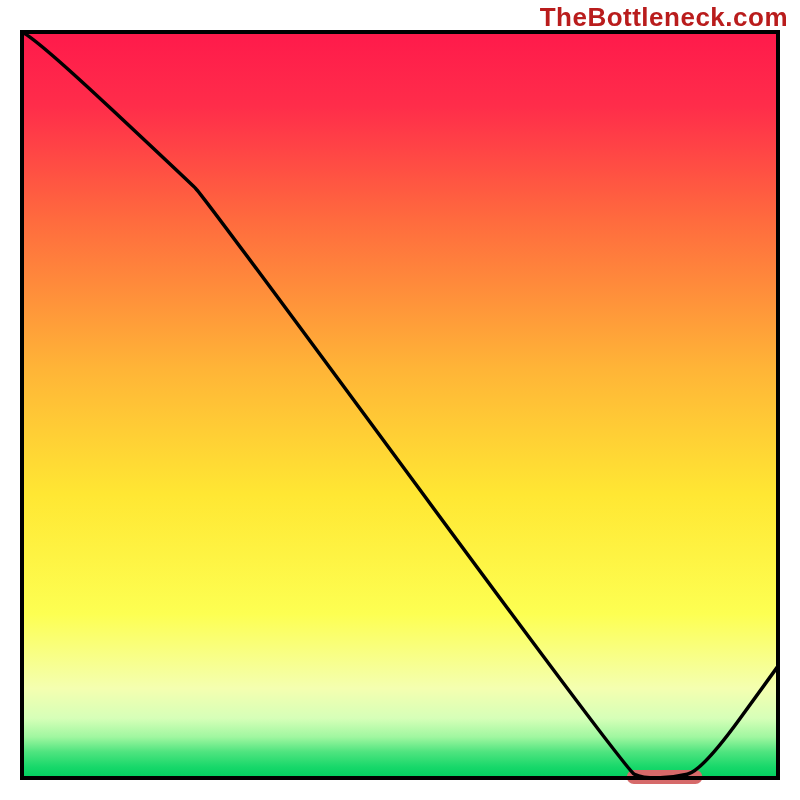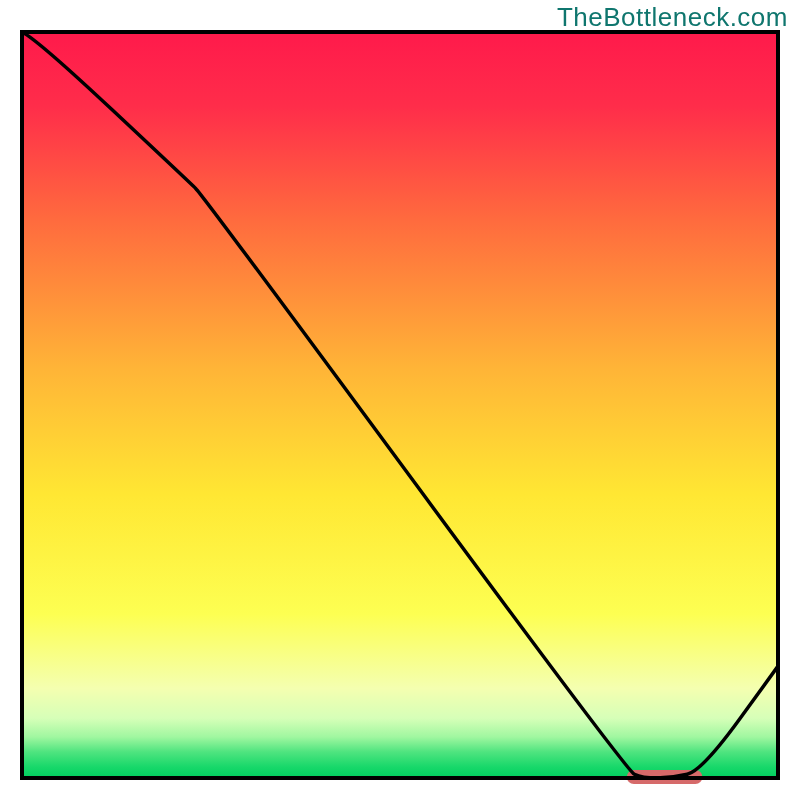--- a/index.html
+++ b/index.html
@@ -14,22 +14,22 @@
   .chart-container {
     position: relative;
     width: 800px;
     height: 800px;
   }
   .watermark {
     position: absolute;
     top: 2px;
     right: 12px;
     font-size: 26px;
-    font-weight: 400;
-    color: #0f766e;
+    font-weight: 700;
+    color: #b91c1c;
     letter-spacing: 0.5px;
     z-index: 20;
   }
   svg {
     display: block;
   }
 </style>
 </head>
 <body>
 

